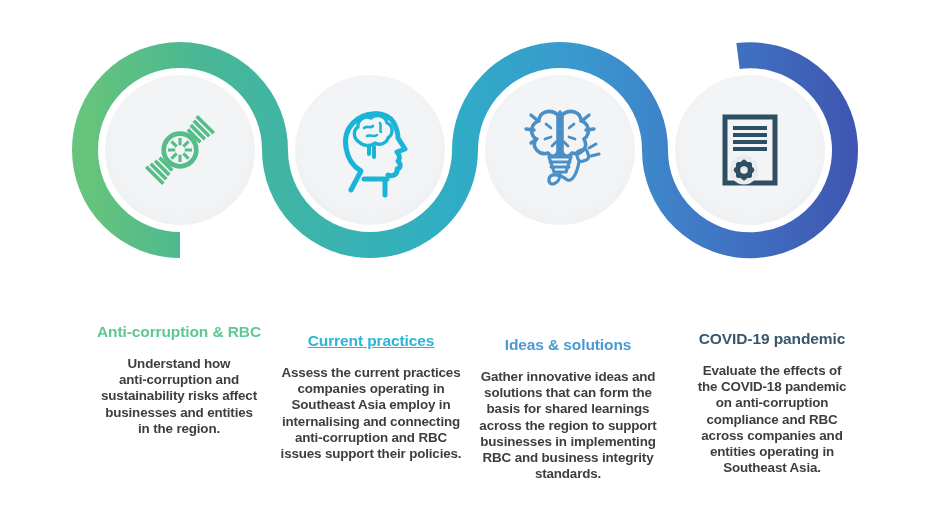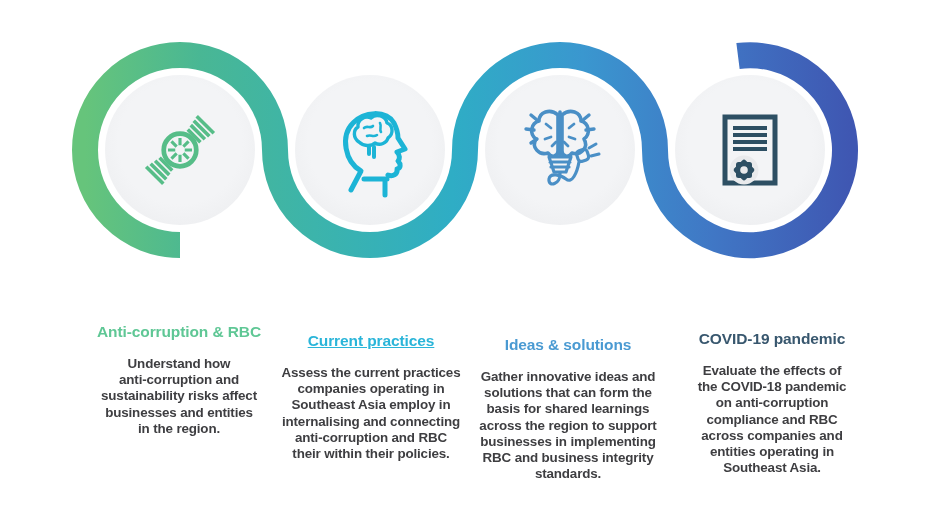--- a/index.html
+++ b/index.html
@@ -103,21 +103,21 @@
 in the region.</p>
   </div>
 
   <div class="col" style="left:371px;top:331px;">
     <h3 style="color: rgb(42, 181, 217); text-decoration: underline;">Current practices</h3>
     <p style="color: rgb(62, 62, 65);">Assess the current practices
 companies operating in
 Southeast Asia employ in
 internalising and connecting
 anti-corruption and RBC
-their within their policies.</p>
+issues support their policies.</p>
   </div>
 
   <div class="col" style="left:568px;top:327px;margin-top:8px;">
     <h3 style="color: rgb(74, 154, 210);">Ideas &amp; solutions</h3>
     <p style="color: rgb(62, 62, 65);">Gather innovative ideas and
 solutions that can form the
 basis for shared learnings
 across the region to support
 businesses in implementing
 RBC and business integrity

